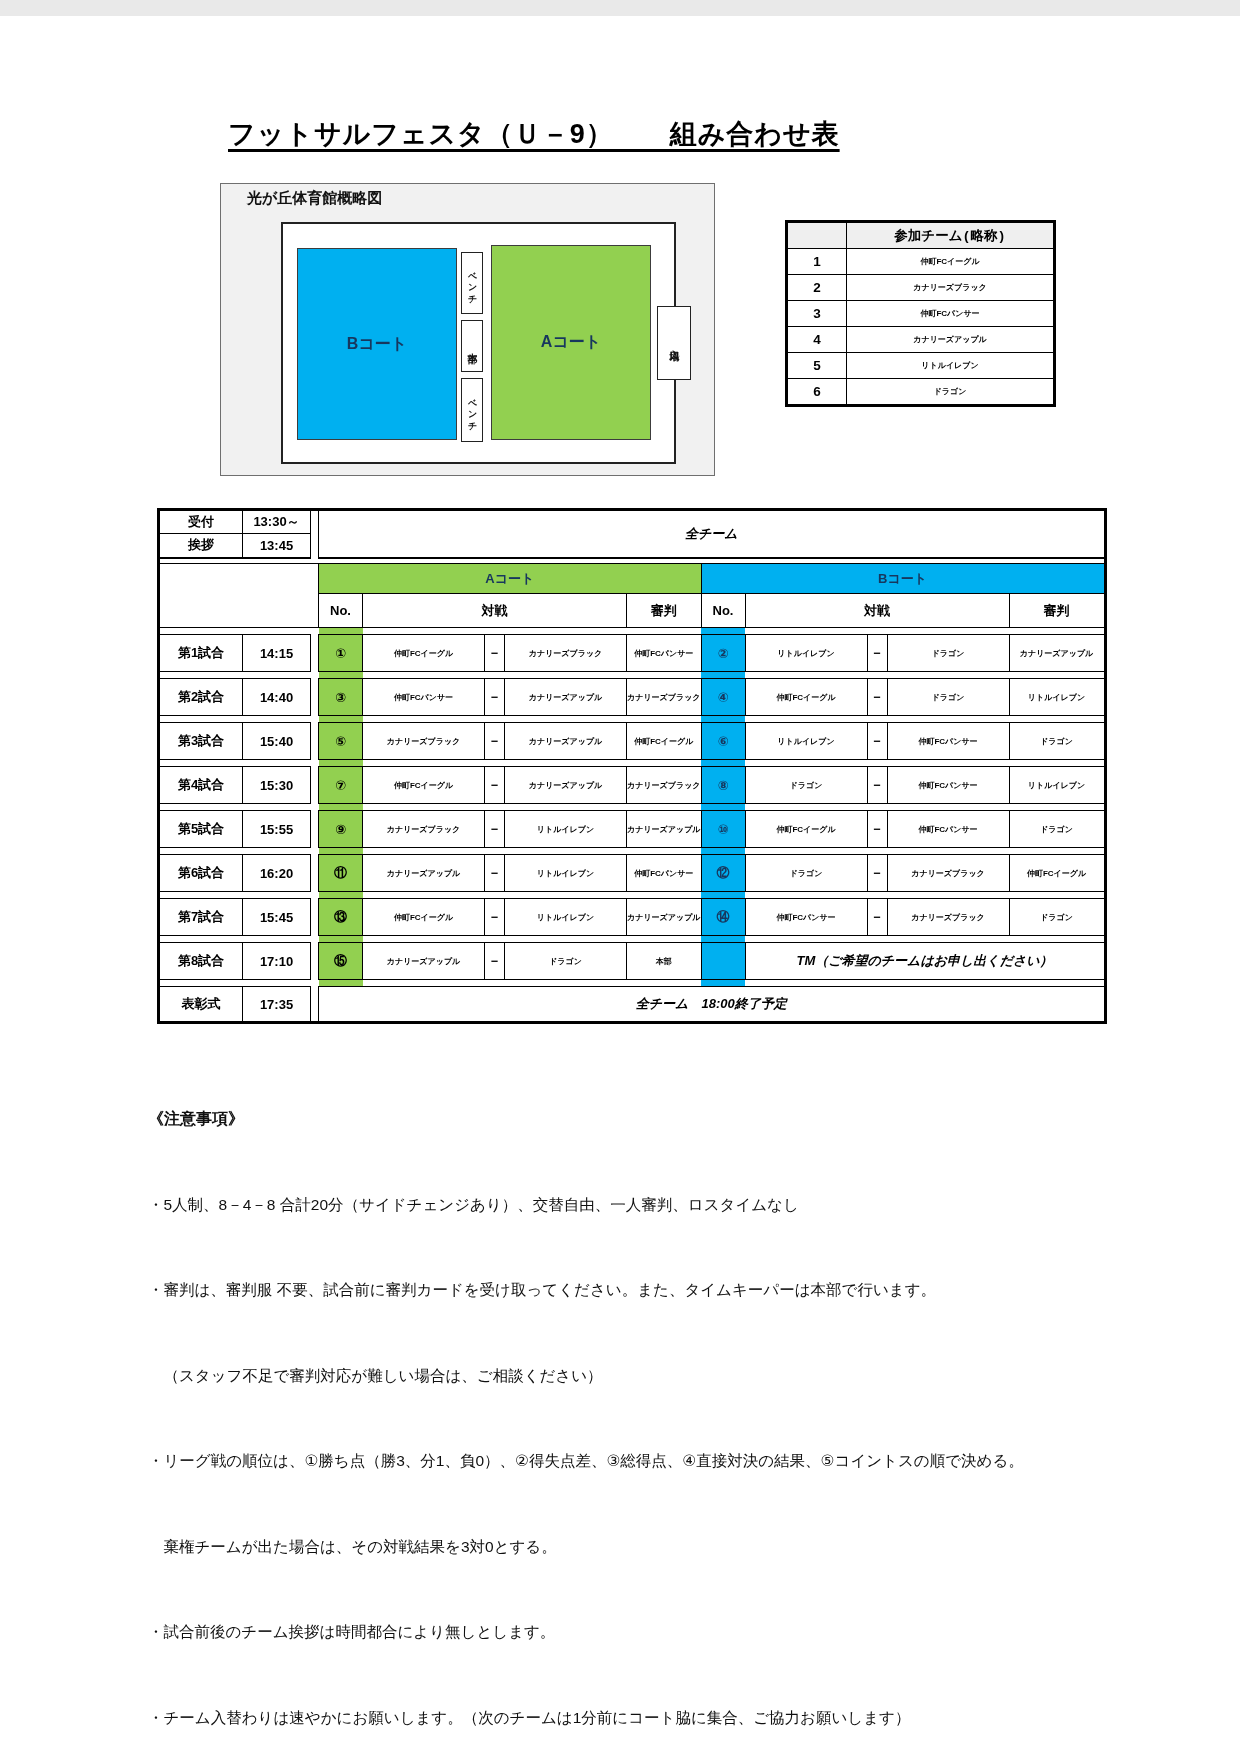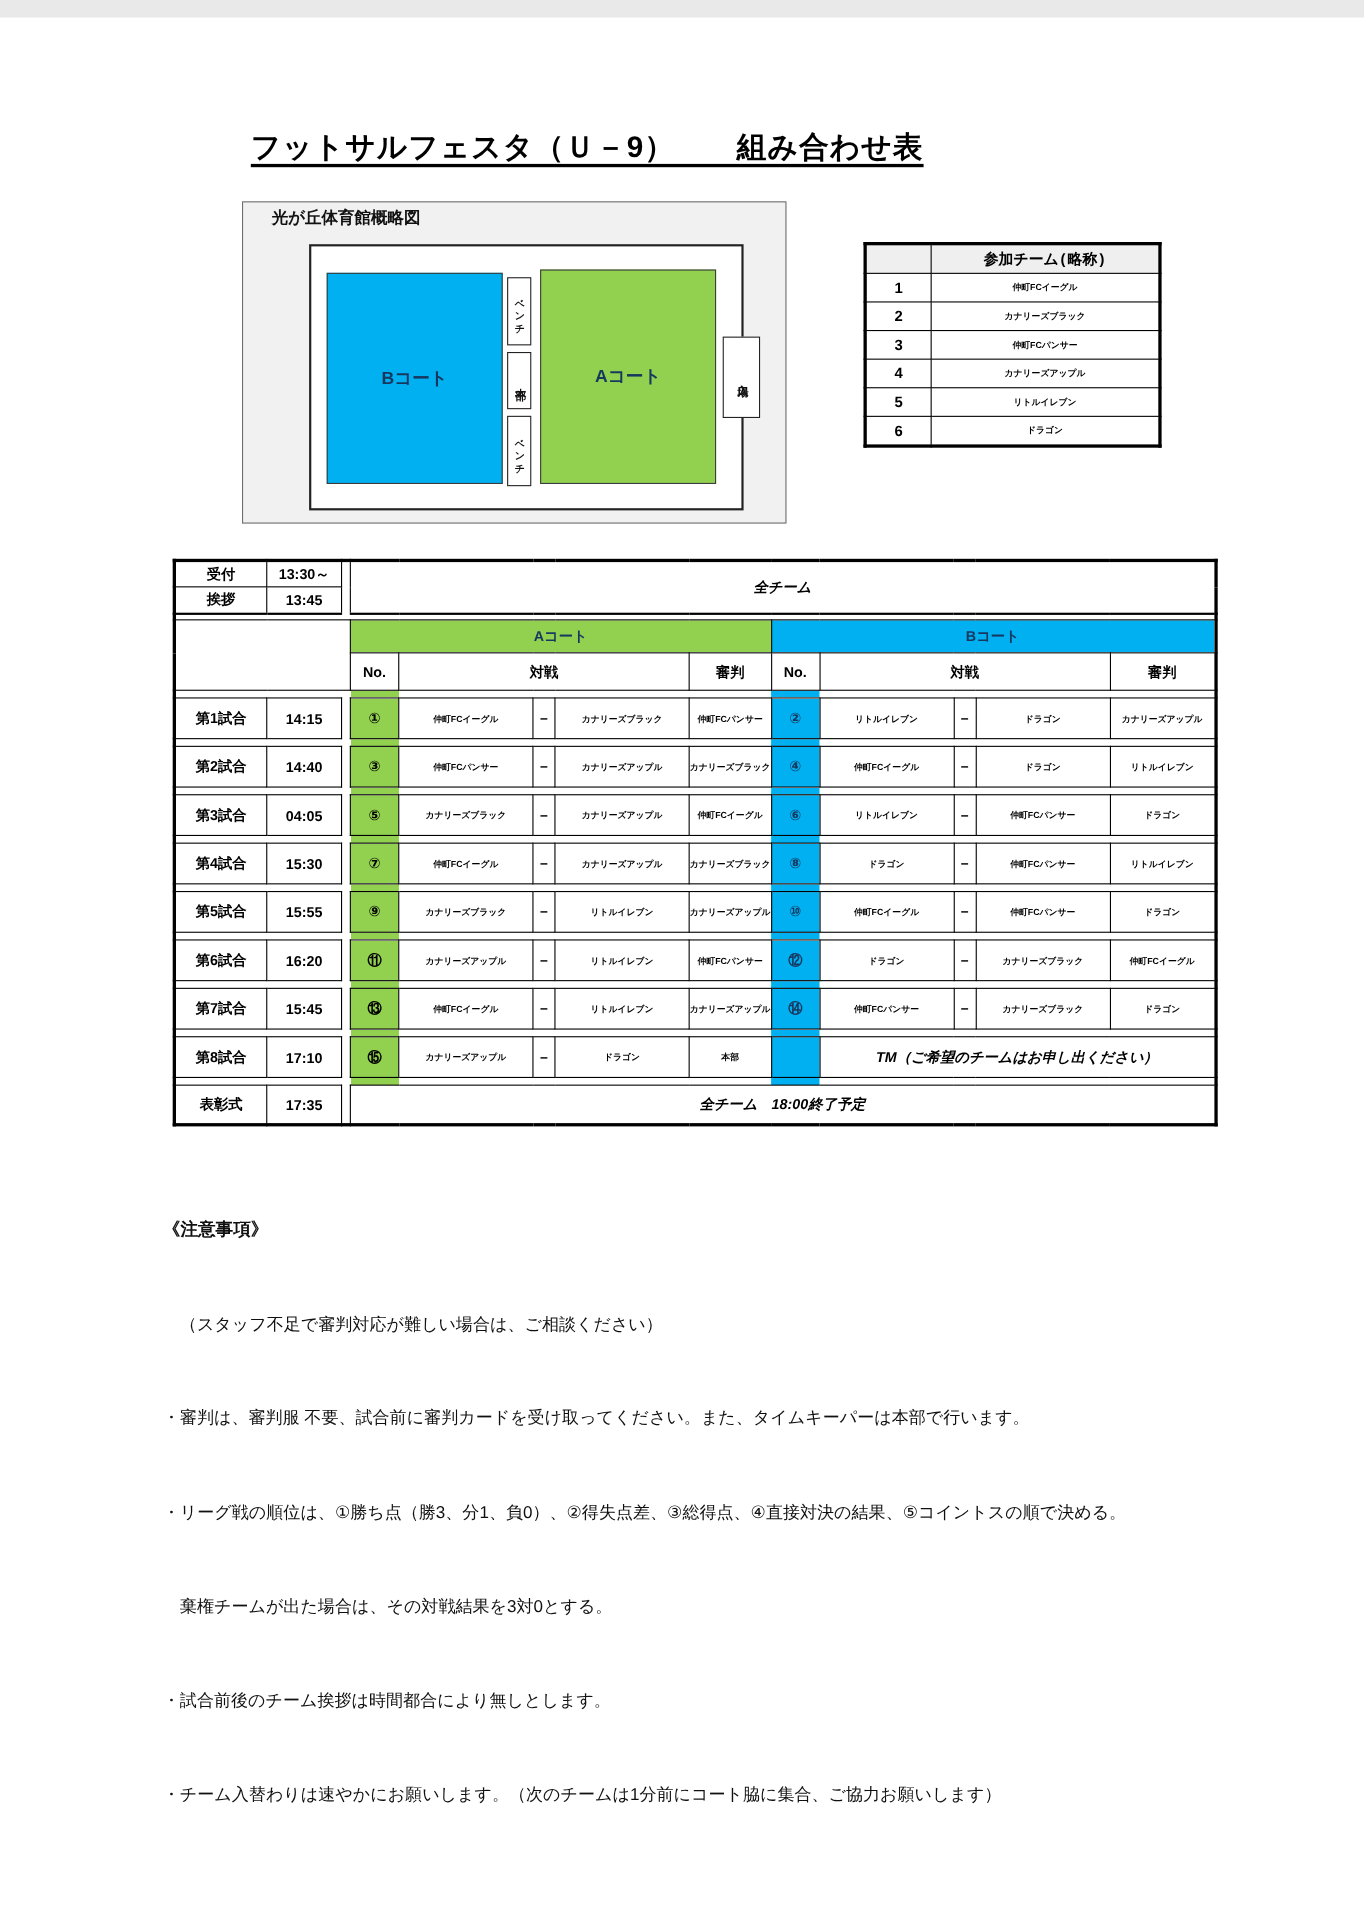--- a/index.html
+++ b/index.html
@@ -231,21 +231,21 @@
           <td class="nob gbg"></td>
           <td class="nob" colspan="3"></td>
           <td class="nob"></td>
           <td class="nob bbg"></td>
           <td class="nob" colspan="3"></td>
           <td class="nob"></td>
         </tr>
 
     <tr class="match">
       <td class="box">第3試合</td>
-      <td class="box">04:05</td>
+      <td class="box">15:40</td>
       <td class="nob"></td>
       <td class="box no-cell gbg">⑤</td>
       <td class="box fit" style="font-size: 8px;">カナリーズブラック</td>
       <td class="box dash">－</td>
       <td class="box fit" style="font-size: 8px;">カナリーズアップル</td>
       <td class="box fit" style="font-size: 8px;">仲町FCイーグル</td>
       <td class="box no-cell bblue bbg">⑥</td>
       <td class="box fit" style="font-size: 8px;">リトルイレブン</td>
       <td class="box dash">－</td>
       <td class="box fit" style="font-size: 8px;">仲町FCパンサー</td>
@@ -387,21 +387,22 @@
       <td class="box">表彰式</td>
       <td class="box">17:35</td>
       <td class="nob"></td>
       <td class="box awards-note" colspan="10">全チーム　18:00終了予定</td>
     </tr>
   </tbody>
     </table>
 
   <div class="notes">
     <div class="nh">《注意事項》</div>
+    <div>・5人制、8－4－8 合計20分（サイドチェンジあり）、交替自由、一人審判、ロスタイムなし</div>
+    <div>・審判は、審判服 不要、試合前に審判カードを受け取ってください。また、タイムキーパーは本部で行います。</div>
     <div>　（スタッフ不足で審判対応が難しい場合は、ご相談ください）</div>
-    <div>・審判は、審判服 不要、試合前に審判カードを受け取ってください。また、タイムキーパーは本部で行います。</div>
     <div>・リーグ戦の順位は、①勝ち点（勝3、分1、負0）、②得失点差、③総得点、④直接対決の結果、⑤コイントスの順で決める。</div>
     <div>　棄権チームが出た場合は、その対戦結果を3対0とする。</div>
     <div>・試合前後のチーム挨拶は時間都合により無しとします。</div>
     <div>・チーム入替わりは速やかにお願いします。（次のチームは1分前にコート脇に集合、ご協力お願いします）</div>
   </div>
 
 </div>
 
 </body></html>

